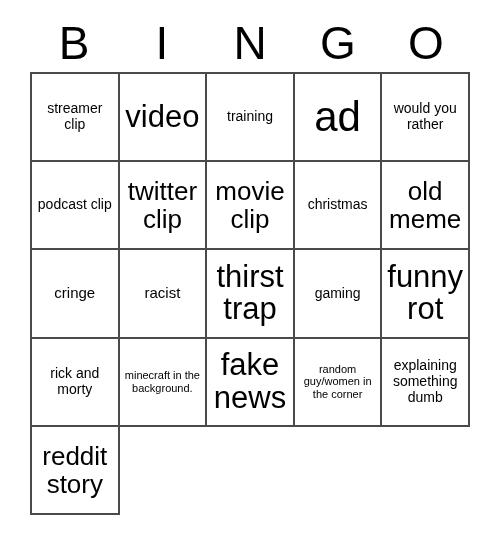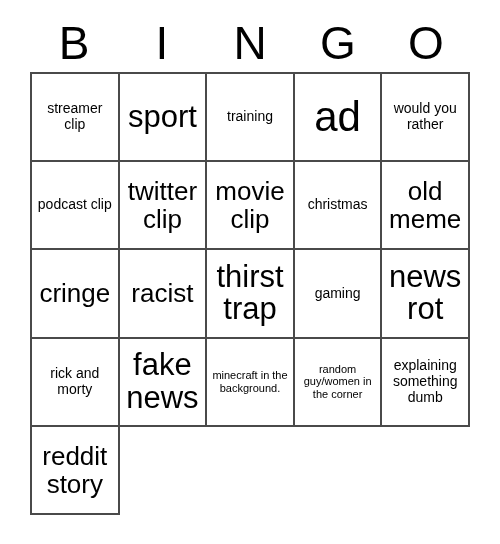--- a/index.html
+++ b/index.html
@@ -65,21 +65,21 @@
   }
   .cell span {
     display: block;
     width: 100%;
     line-height: 1.08;
   }
   
   .fs-xs span { font-size: 11px; line-height: 1.16; }
   .fs-s  span { font-size: 14px; line-height: 1.14; }
   .fs-m  span { font-size: 14px; line-height: 1.12; }
-  .fs-l  span { font-size: 26px; line-height: 1.1; }
+  .fs-l  span { font-size: 15px; line-height: 1.1; }
   .fs-xl span { font-size: 26px; line-height: 1.08; }
   .fs-xxl span { font-size: 31px; line-height: 1.05; }
   .fs-huge span { font-size: 42px; line-height: 1.02; }
 </style>
 </head>
 <body>
 
 <div class="card">
 
   <div class="header-row">
@@ -88,21 +88,21 @@
       <div class="header-cell">N</div>
       <div class="header-cell">G</div>
       <div class="header-cell">O</div>
     </div>
 
   <div class="grid">
       <div class="cell fs-s">
         <span>streamer clip</span>
       </div>
       <div class="cell fs-xxl">
-        <span>sport</span>
+        <span>video</span>
       </div>
       <div class="cell fs-m">
         <span>training</span>
       </div>
       <div class="cell fs-huge">
         <span>ad</span>
       </div>
       <div class="cell fs-m">
         <span>would you rather</span>
       </div>
@@ -127,30 +127,30 @@
       <div class="cell fs-l">
         <span>racist</span>
       </div>
       <div class="cell fs-xxl">
         <span>thirst trap</span>
       </div>
       <div class="cell fs-m">
         <span>gaming</span>
       </div>
       <div class="cell fs-xxl">
-        <span>news rot</span>
+        <span>funny rot</span>
       </div>
       <div class="cell fs-s">
         <span>rick and morty</span>
       </div>
+      <div class="cell fs-xs">
+        <span>minecraft in the background.</span>
+      </div>
       <div class="cell fs-xxl">
         <span>fake news</span>
-      </div>
-      <div class="cell fs-xs">
-        <span>minecraft in the background.</span>
       </div>
       <div class="cell fs-xs">
         <span>random guy/women in the corner</span>
       </div>
       <div class="cell fs-s">
         <span>explaining something dumb</span>
       </div>
       <div class="cell fs-xl">
         <span>reddit story</span>
       </div>

